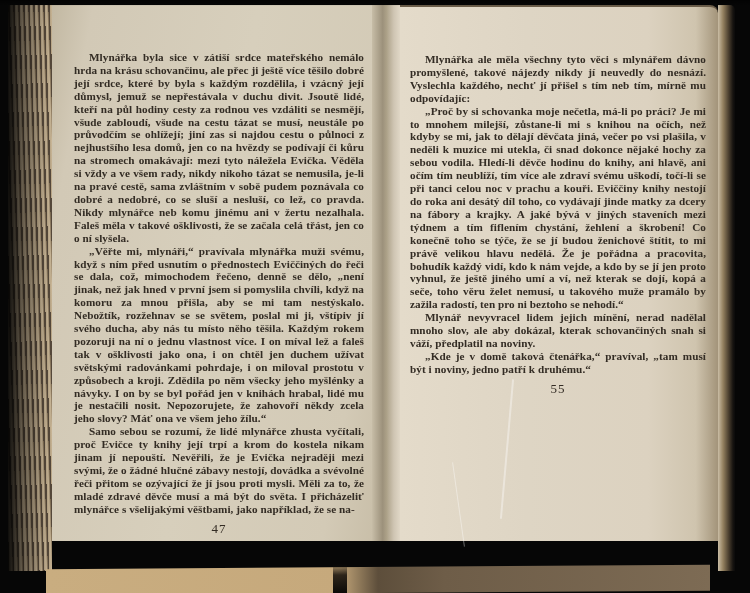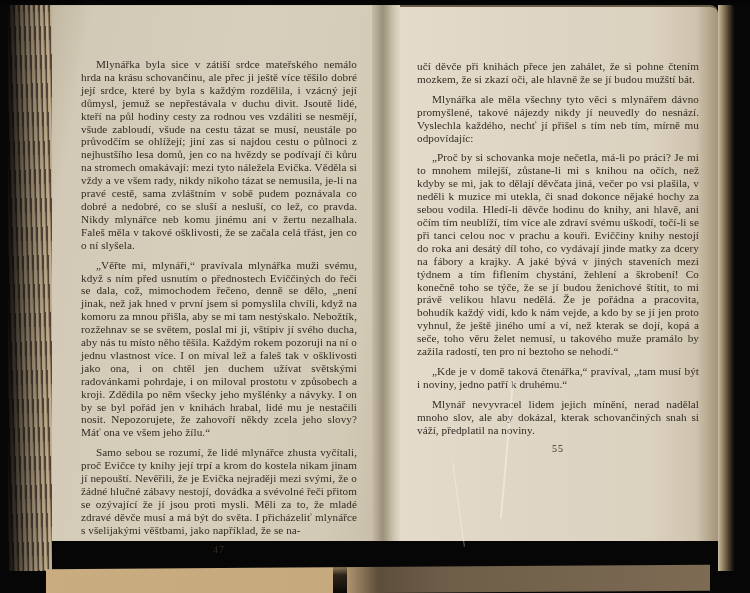--- a/index.html
+++ b/index.html
@@ -47,25 +47,25 @@
   .gutter{
     width:28px;height:536px;
     background:linear-gradient(90deg,#c7bda7 0%, #9c917b 38%, #aca188 52%, #cfc5b3 78%, #e0d7c6 100%);
   }
   
   .right-fore-edge{
     width:17px;height:100%;
     background:linear-gradient(90deg,#cabda5 0%, #93805f 30%, #463b2c 65%, #161310 88%, #0a0a0a 100%);
     border-top-right-radius:5px;
   }
-  p{margin:7px;padding:0;}
+  p{margin:0;padding:0;font-weight:bold;}
   p.indent{text-indent:15px;}
   .page-number{
     text-align:center;margin-top:7px;
-    font-size:10px;letter-spacing:1px;
+    font-size:13px;letter-spacing:1px;
     text-indent:0;
   }
   
   .bottom-edge{
     position:absolute;left:46px;bottom:0;width:664px;height:26px;
     background:linear-gradient(90deg,#c9ad80 0%, #c6a97c 44%, #5d4e3b 50%, #6e5d48 60%, #7d6b54 100%);
     transform:skewY(-.4deg);
   }
   .bottom-gutter-crease{
     position:absolute;left:333px;bottom:0;width:14px;height:30px;
@@ -96,25 +96,24 @@
         <p class="indent">„Věřte mi, mlynáři,“ pravívala mlynářka muži svému, když s ním před usnutím o přednostech Eviččiných do řeči se dala, což, mimochodem řečeno, denně se dělo, „není jinak, než jak hned v první jsem si pomyslila chvíli, když na komoru za mnou přišla, aby se mi tam nestýskalo. Nebožtík, rozžehnav se se světem, poslal mi ji, vštípiv jí svého ducha, aby nás tu místo něho těšila. Každým rokem pozoruji na ní o jednu vlastnost více. I on míval lež a faleš tak v ošklivosti jako ona, i on chtěl jen duchem užívat světskými radovánkami pohrdaje, i on miloval prostotu v způsobech a kroji. Zdědila po něm všecky jeho myšlénky a návyky. I on by se byl pořád jen v knihách hrabal, lidé mu je nestačili nosit. Nepozorujete, že zahovoří někdy zcela jeho slovy? Máť ona ve všem jeho žílu.“</p>
         <p class="indent">Samo sebou se rozumí, že lidé mlynářce zhusta vyčítali, proč Evičce ty knihy její trpí a krom do kostela nikam jinam jí nepouští. Nevěřili, že je Evička nejraději mezi svými, že o žádné hlučné zábavy nestojí, dovádka a svévolné řeči přitom se ozývající že jí jsou proti mysli. Měli za to, že mladé zdravé děvče musí a má být do světa. I přicházeliť mlynářce s všelijakými věštbami, jako například, že se na-</p>
       </div>
       <div class="page-number">47</div>
     </div>
 
     <div class="gutter"></div>
 
     <div class="page page-right">
       <div>
-        <p>učí děvče při knihách přece jen zahálet, že si pohne čtením mozkem, že si zkazí oči, ale hlavně že se jí budou mužští bát.</p>
         <p class="indent">Mlynářka ale měla všechny tyto věci s mlynářem dávno promyšlené, takové nájezdy nikdy jí neuvedly do nesnází. Vyslechla každého, nechť jí přišel s tím neb tím, mírně mu odpovídajíc:</p>
         <p class="indent">„Proč by si schovanka moje nečetla, má-li po práci? Je mi to mnohem milejší, zůstane-li mi s knihou na očích, než kdyby se mi, jak to dělají děvčata jiná, večer po vsi plašila, v neděli k muzice mi utekla, či snad dokonce nějaké hochy za sebou vodila. Hledí-li děvče hodinu do knihy, ani hlavě, ani očím tím neublíží, tím více ale zdraví svému uškodí, točí-li se při tanci celou noc v prachu a kouři. Eviččiny knihy nestojí do roka ani desátý díl toho, co vydávají jinde matky za dcery na fábory a krajky. A jaké bývá v jiných staveních mezi týdnem a tím fiflením chystání, žehlení a škrobení! Co konečně toho se týče, že se jí budou ženichové štítit, to mi právě velikou hlavu nedělá. Že je pořádna a pracovita, bohudík každý vidí, kdo k nám vejde, a kdo by se jí jen proto vyhnul, že ještě jiného umí a ví, než kterak se dojí, kopá a seče, toho věru želet nemusí, u takového muže pramálo by zažila radostí, ten pro ni beztoho se nehodí.“</p>
+        <p class="indent">Mlynář nevyvracel lidem jejich mínění, nerad nadělal mnoho slov, ale aby dokázal, kterak schovančiných snah si váží, předplatil na noviny.</p>
         <p class="indent">„Kde je v domě taková čtenářka,“ pravíval, „tam musí být i noviny, jedno patří k druhému.“</p>
-        <p class="indent">Mlynář nevyvracel lidem jejich mínění, nerad nadělal mnoho slov, ale aby dokázal, kterak schovančiných snah si váží, předplatil na noviny.</p>
       </div>
       <div class="page-number">55</div>
       <div class="crease crease-a"></div>
       <div class="crease crease-b"></div>
     </div>
 
     <div class="right-fore-edge"></div>
   </div>
 
   <div class="bottom-edge"></div>

